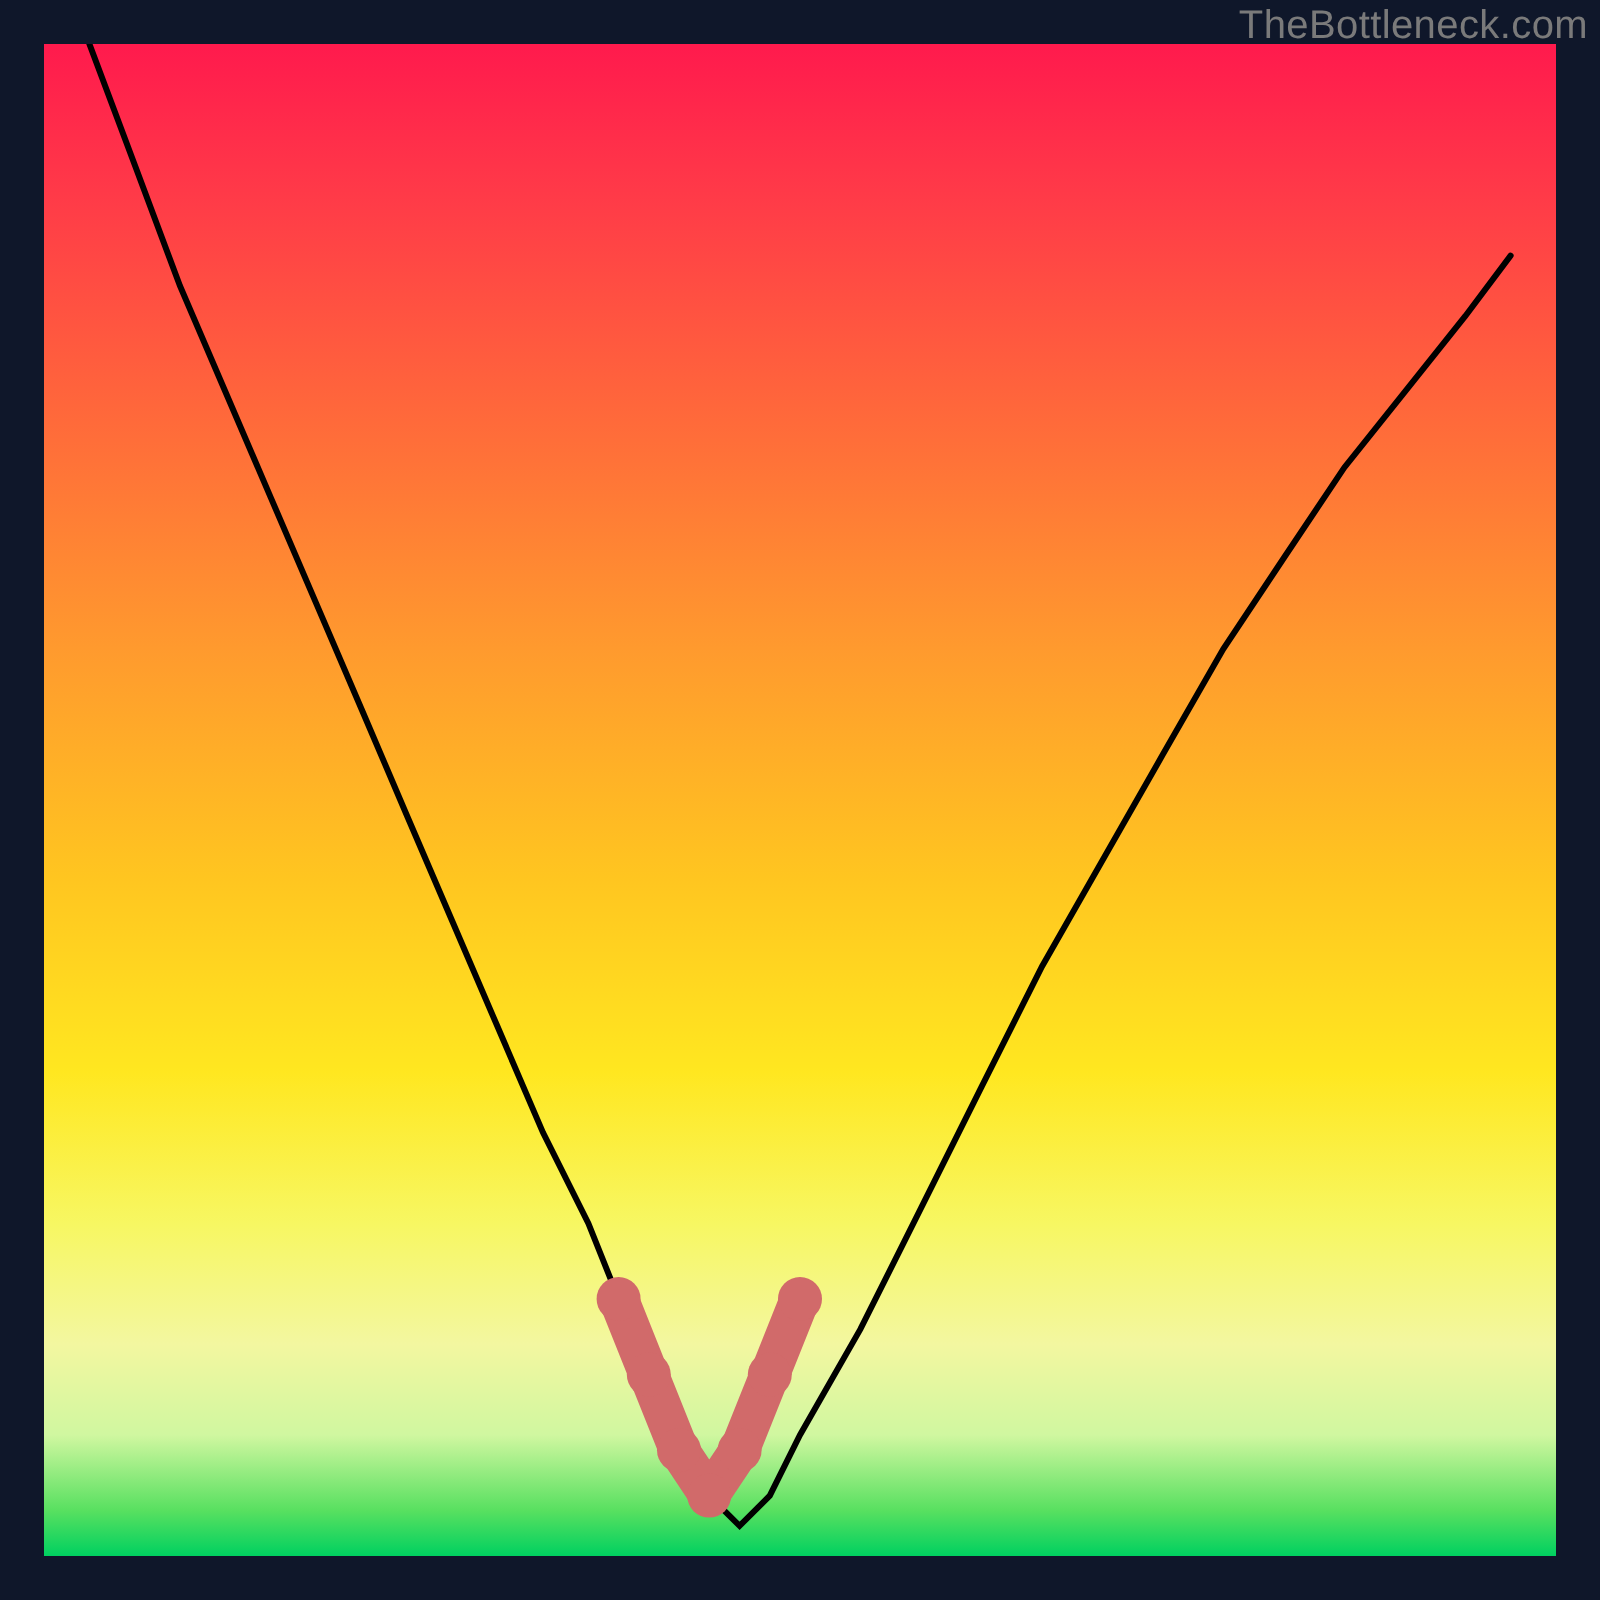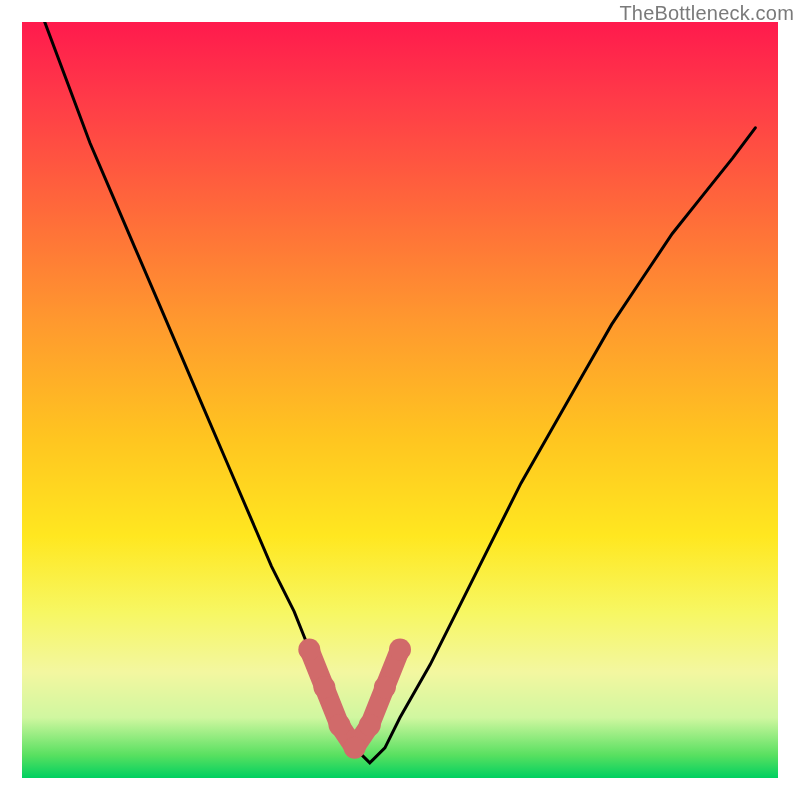--- a/index.html
+++ b/index.html
@@ -1,21 +1,21 @@
 <!DOCTYPE html>
 <html><head>
 <meta charset="utf-8">
 <style>
   * { margin: 0; padding: 0; box-sizing: border-box; }
   html, body { width: 800px; height: 800px; overflow: hidden; background: #000; }
   .frame {
     position: relative;
     width: 800px;
     height: 800px;
-    background: #ffffff;
+    background: #0f172a;
   }
   .plot-area {
     position: absolute;
     left: 22px;
     top: 22px;
     width: 756px;
     height: 756px;
     
     background: linear-gradient(to bottom,
       #ff1a4d 0%,

